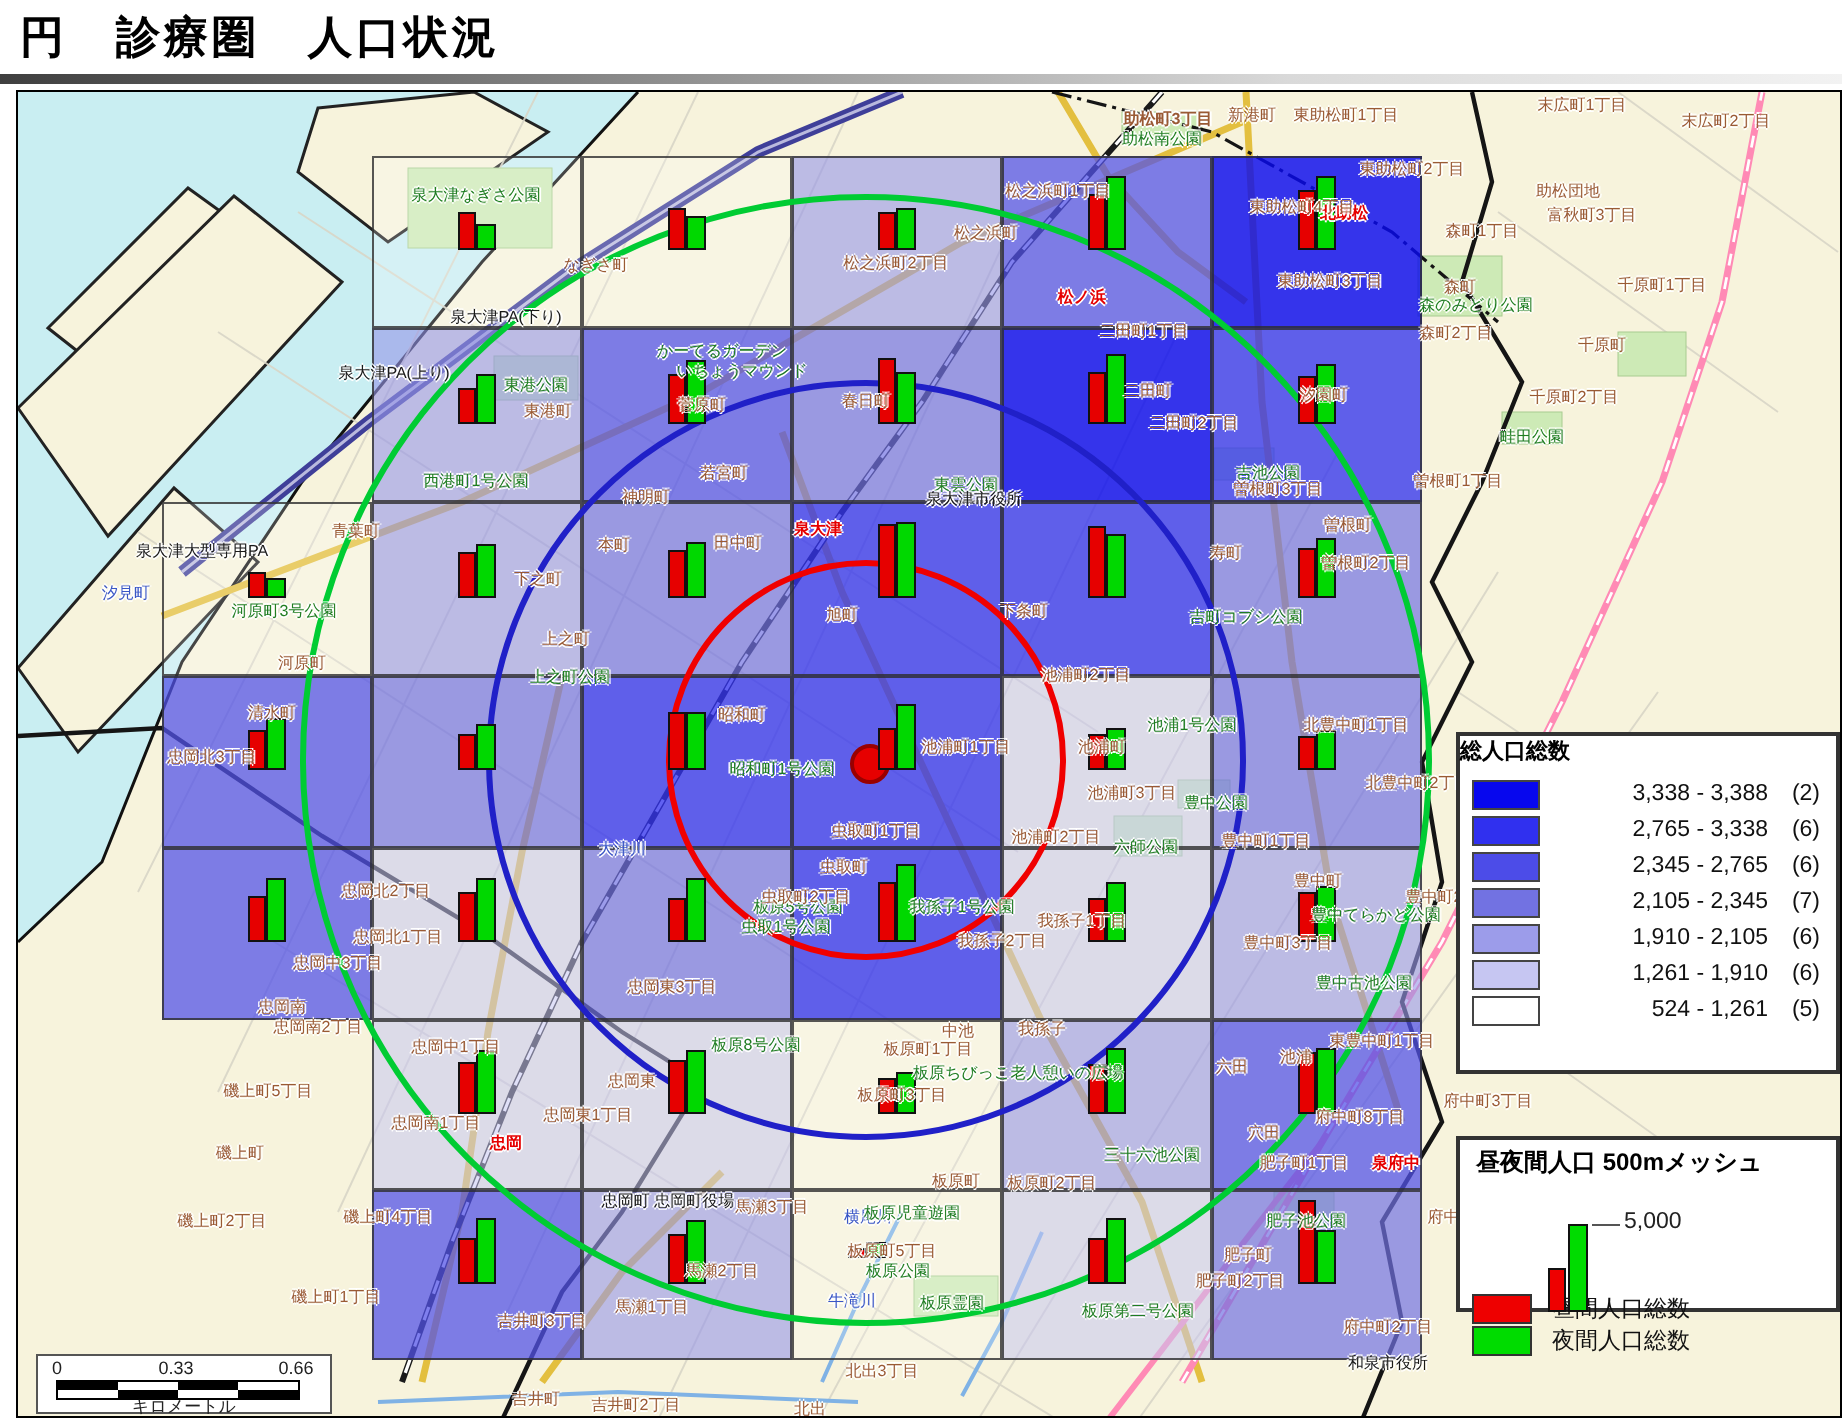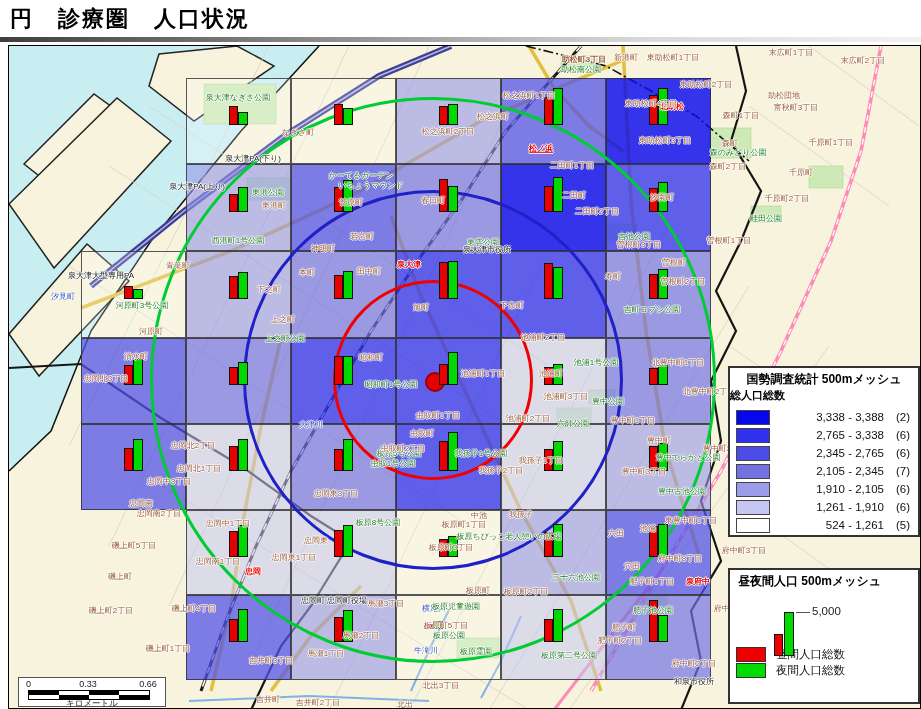--- a/index.html
+++ b/index.html
@@ -29,21 +29,21 @@
   
   .legendbox{position:absolute;background:#fff;border:2px solid #333;box-sizing:border-box;z-index:10;}
   #legend-census{left:728px;top:366px;width:192px;height:171px;}
   #legend-census .lg-title{text-align:center;font-size:12px;font-weight:bold;margin-top:3px;}
   #legend-census .lg-sub{font-size:11px;font-weight:bold;}
   #census-rows{margin-top:5px;}
   .cls-row{display:flex;align-items:center;height:18px;padding:0 8px 0 6px;}
   .cls-swatch{width:32px;height:13px;border:1px solid #444;margin-right:10px;flex:none;}
   .cls-range{flex:1;text-align:right;font-size:11.5px;color:#111;}
   .cls-count{width:26px;text-align:right;font-size:11.5px;color:#111;}
-  #legend-daynight{left:728px;top:568px;width:192px;height:136px;}
+  #legend-daynight{left:728px;top:568px;width:192px;height:88px;}
   #legend-daynight .lg-title{font-size:12px;font-weight:bold;margin:3px 0 0 8px;}
   #dn-sample{position:relative;height:56px;}
   #dn-sample .bar{position:absolute;}
   #dn-scale-line{position:absolute;left:66px;top:22px;width:14px;height:1px;background:#555;}
   #dn-scale-label{position:absolute;left:82px;top:15px;font-size:11.5px;color:#222;}
   .dn-row{display:flex;align-items:center;height:16px;padding-left:6px;}
   .dn-swatch{width:28px;height:13px;border:1px solid #333;margin-right:10px;flex:none;}
   .dn-label{font-size:11.5px;color:#111;}
   
   #scalebar{position:absolute;left:18px;top:677px;width:148px;height:30px;background:#fff;
@@ -270,21 +270,21 @@
         <div class="lbl lbl-water" style="left: 302px; top: 379px;">大津川</div>
         <div class="lbl lbl-water" style="left: 425px; top: 563px;">横尾川</div>
         <div class="lbl lbl-water" style="left: 417px; top: 605px;">牛滝川</div>
         <div class="lbl lbl-park" style="left: 229px; top: 52px;">泉大津なぎさ公園</div>
         <div class="lbl lbl-park" style="left: 572px; top: 24px;">助松南公園</div>
         <div class="lbl lbl-park" style="left: 259px; top: 147px;">東港公園</div>
         <div class="lbl lbl-park" style="left: 229px; top: 195px;">西港町1号公園</div>
         <div class="lbl lbl-park" style="left: 116px; top: 260px; margin-left: 17px;">河原町3号公園</div>
         <div class="lbl lbl-park" style="left: 474px; top: 197px;">東雲公園</div>
         <div class="lbl lbl-park" style="left: 625px; top: 191px;">吉池公園</div>
-        <div class="lbl lbl-park" style="left: 643px; top: 264px; font-family: Liberation Mono, monospace;">吉町コブシ公園</div>
+        <div class="lbl lbl-park" style="left: 614px; top: 264px; font-family: Liberation Mono, monospace;">吉町コブシ公園</div>
         <div class="lbl lbl-park" style="left: 276px; top: 293px;">上之町公園</div>
         <div class="lbl lbl-park" style="left: 382px; top: 339px;">昭和町1号公園</div>
         <div class="lbl lbl-park" style="left: 384px; top: 418px;">虫取1号公園</div>
         <div class="lbl lbl-park" style="left: 472px; top: 408px;">我孫子1号公園</div>
         <div class="lbl lbl-park" style="left: 564px; top: 378px;">六師公園</div>
         <div class="lbl lbl-park" style="left: 599px; top: 356px;">豊中公園</div>
         <div class="lbl lbl-park" style="left: 679px; top: 412px;">豊中てらかど公園</div>
         <div class="lbl lbl-park" style="left: 673px; top: 446px;">豊中古池公園</div>
         <div class="lbl lbl-park" style="left: 644px; top: 565px;">肥子池公園</div>
         <div class="lbl lbl-park" style="left: 447px; top: 561px;">板原児童遊園</div>
@@ -293,21 +293,21 @@
         <div class="lbl lbl-park" style="left: 560px; top: 610px;">板原第二号公園</div>
         <div class="lbl lbl-park" style="left: 567px; top: 532px;">三十六池公園</div>
         <div class="lbl lbl-park" style="left: 500px; top: 491px;">板原ちびっこ老人憩いの広場</div>
         <div class="lbl lbl-park" style="left: 390px; top: 408px;">板原5号公園</div>
         <div class="lbl lbl-park" style="left: 369px; top: 477px;">板原8号公園</div>
         <div class="lbl lbl-park" style="left: 729px; top: 107px;">森のみどり公園</div>
         <div class="lbl lbl-park" style="left: 757px; top: 173px;">畦田公園</div>
         <div class="lbl lbl-park" style="left: 352px; top: 130px;">かーてるガーデン</div>
         <div class="lbl lbl-park" style="left: 362px; top: 140px;">いちょうマウンド</div>
         <div class="lbl lbl-park" style="left: 587px; top: 317px;">池浦1号公園</div>
-        <div class="lbl lbl-station" style="left: 532px; top: 103px; text-decoration: underline;">松ノ浜</div>
+        <div class="lbl lbl-station" style="left: 532px; top: 103px;">松ノ浜</div>
         <div class="lbl lbl-station" style="left: 663px; top: 61px;">北助松</div>
         <div class="lbl lbl-station" style="left: 400px; top: 219px;">泉大津</div>
         <div class="lbl lbl-station" style="left: 244px; top: 526px;">忠岡</div>
         <div class="lbl lbl-station" style="left: 689px; top: 536px;">泉府中</div>
         <div class="lbl lbl-poi" style="left: 244px; top: 113px;">泉大津PA(下り)</div>
         <div class="lbl lbl-poi" style="left: 188px; top: 141px;">泉大津PA(上り)</div>
         <div class="lbl lbl-poi" style="left: 92px; top: 230px;">泉大津大型専用PA</div>
         <div class="lbl lbl-poi" style="left: 478px; top: 204px;">泉大津市役所</div>
         <div class="lbl lbl-poi" style="left: 325px; top: 555px;">忠岡町 忠岡町役場</div>
         <div class="lbl lbl-poi" style="left: 685px; top: 636px;">和泉市役所</div>
@@ -410,21 +410,20 @@
         <div class="lbl lbl-town" style="left: 517px; top: 546px;">板原町2丁目</div>
         <div class="lbl lbl-town" style="left: 437px; top: 580px;">板原町5丁目</div>
         <div class="lbl lbl-town" style="left: 470px; top: 470px;">中池</div>
         <div class="lbl lbl-town" style="left: 532px; top: 415px;">我孫子1丁目</div>
         <div class="lbl lbl-town" style="left: 492px; top: 425px;">我孫子2丁目</div>
         <div class="lbl lbl-town" style="left: 512px; top: 469px;">我孫子</div>
       </div>
   </div>
 
   <div id="legend-census" class="legendbox">
-    <div class="lg-title">国勢調査統計  500mメッシュ</div>
     <div class="lg-sub">総人口総数</div>
     <div id="census-rows">
         <div class="cls-row" style="">
           <div class="cls-swatch" style="background: rgb(7, 7, 238);"></div>
           <div class="cls-range" style="">3,338 - 3,388</div>
           <div class="cls-count" style="">(2)</div>
         </div>
         <div class="cls-row" style="">
           <div class="cls-swatch" style="background: rgb(48, 48, 239);"></div>
           <div class="cls-range" style="">2,765 - 3,338</div>

